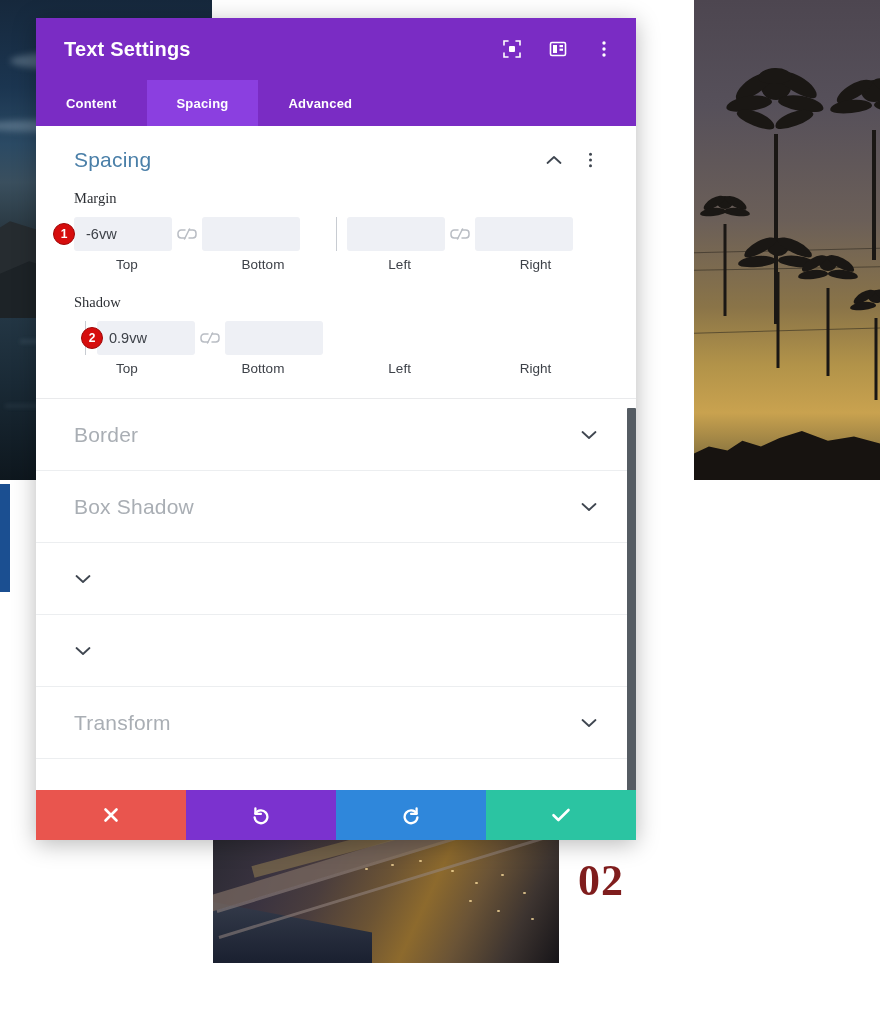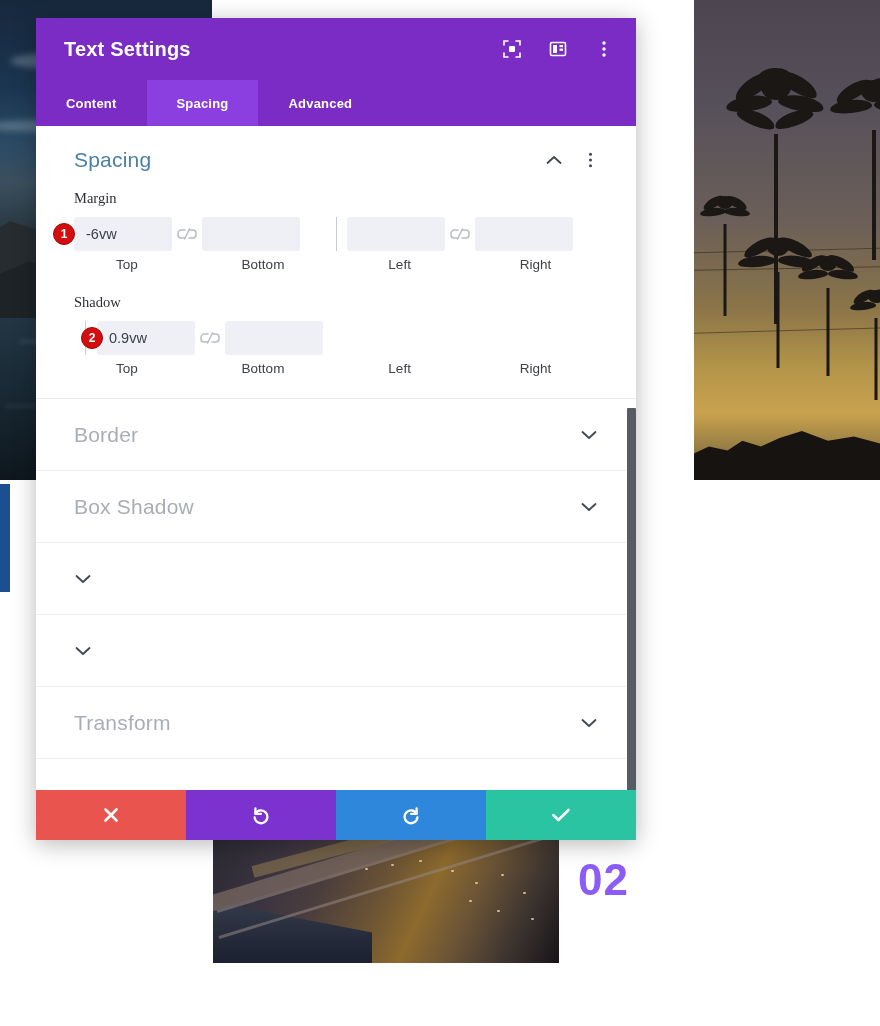--- a/index.html
+++ b/index.html
@@ -115,23 +115,23 @@
     position: absolute;
     left: 0; bottom: 0; width: 100%; height: 70px;
     background: #171310;
     clip-path: polygon(0% 62%, 8% 52%, 18% 58%, 26% 44%,
                        36% 52%, 46% 40%, 58% 30%, 72% 44%,
                        86% 38%, 100% 48%, 100% 100%, 0% 100%);
   }
 
   .label-01, .label-02 {
     position: absolute;
-    font-family: Liberation Sans, sans-serif;
+    font-family: Liberation Serif, serif;
     font-weight: bold;
-    color: #8b5cf6;
+    color: #7f1d1d;
     letter-spacing: 1px;
   }
   .label-01 { left: 750px; top: 489px; font-size: 44px; }
   .label-02 { left: 578px; top: 855px; font-size: 44px; }
 
   
   .navy-block {
     position: absolute;
     left: 212px; top: 480px;
     width: 482px; height: 350px;

